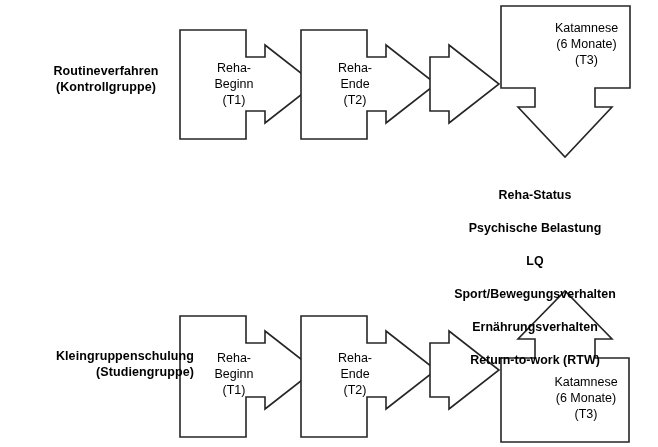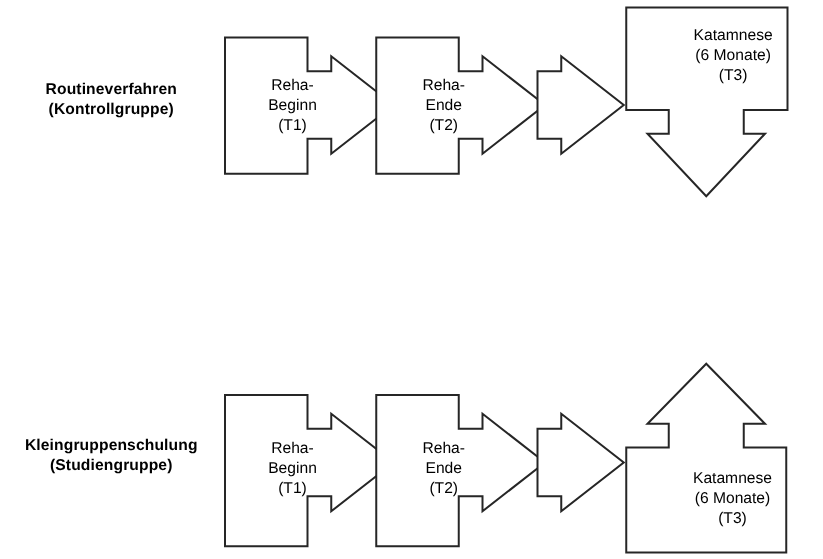--- a/index.html
+++ b/index.html
@@ -74,37 +74,45 @@
 
     <path d="M180,316 L246,316 L246,343 L265,343 L265,331 L315,370 L265,409 L265,397 L246,397 L246,437 L180,437 Z"></path>
 
     <path d="M301,316 L367,316 L367,343 L386,343 L386,331 L436,370 L386,409 L386,397 L367,397 L367,437 L301,437 Z"></path>
 
     <polygon points="430,343 449,343 449,331 499,370 449,409 449,397 430,397"></polygon>
 
     <path d="M501,442 L501,358 L535,358 L535,339 L518,339 L565,291 L612,339 L595,339 L595,358 L629,358 L629,442 Z"></path>
   </svg>
 
-  <div class="txt group-label" style="left:8px; top:63px; width:162px;">Routineverfahren
+  <div class="txt group-label" style="left:25px; top:63px; width:162px;">Routineverfahren
 (Kontrollgruppe)</div>
 
   <div class="txt box-label" style="left:182px; top:60px; width:62px;">Reha-
 Beginn
 (T1)</div>
 
   <div class="txt box-label" style="left:303px; top:60px; width:62px;">Reha-
 Ende
 (T2)</div>
 
   <div class="txt box-label" style="left:501px; top:20px; width:129px;">Katamnese
 (6 Monate)
 (T3)</div>
 
+  <div class="txt outcome-list" style="left:412px; top:170px; width:246px;">
+    <div>Reha-Status</div>
+    <div>Psychische Belastung</div>
+    <div>LQ</div>
+    <div>Sport/Bewegungsverhalten</div>
+    <div>Ernährungsverhalten</div>
+    <div>Return-to-work (RTW)</div>
+  </div>
 
-  <div class="txt group-label" style="left:2px; top:348px; width:174px;">Kleingruppenschulung
+  <div class="txt group-label" style="left:20px; top:348px; width:174px;text-align:right;">Kleingruppenschulung
 (Studiengruppe)</div>
 
   <div class="txt box-label" style="left:182px; top:350px; width:62px;">Reha-
 Beginn
 (T1)</div>
 
   <div class="txt box-label" style="left:303px; top:350px; width:62px;">Reha-
 Ende
 (T2)</div>
 

